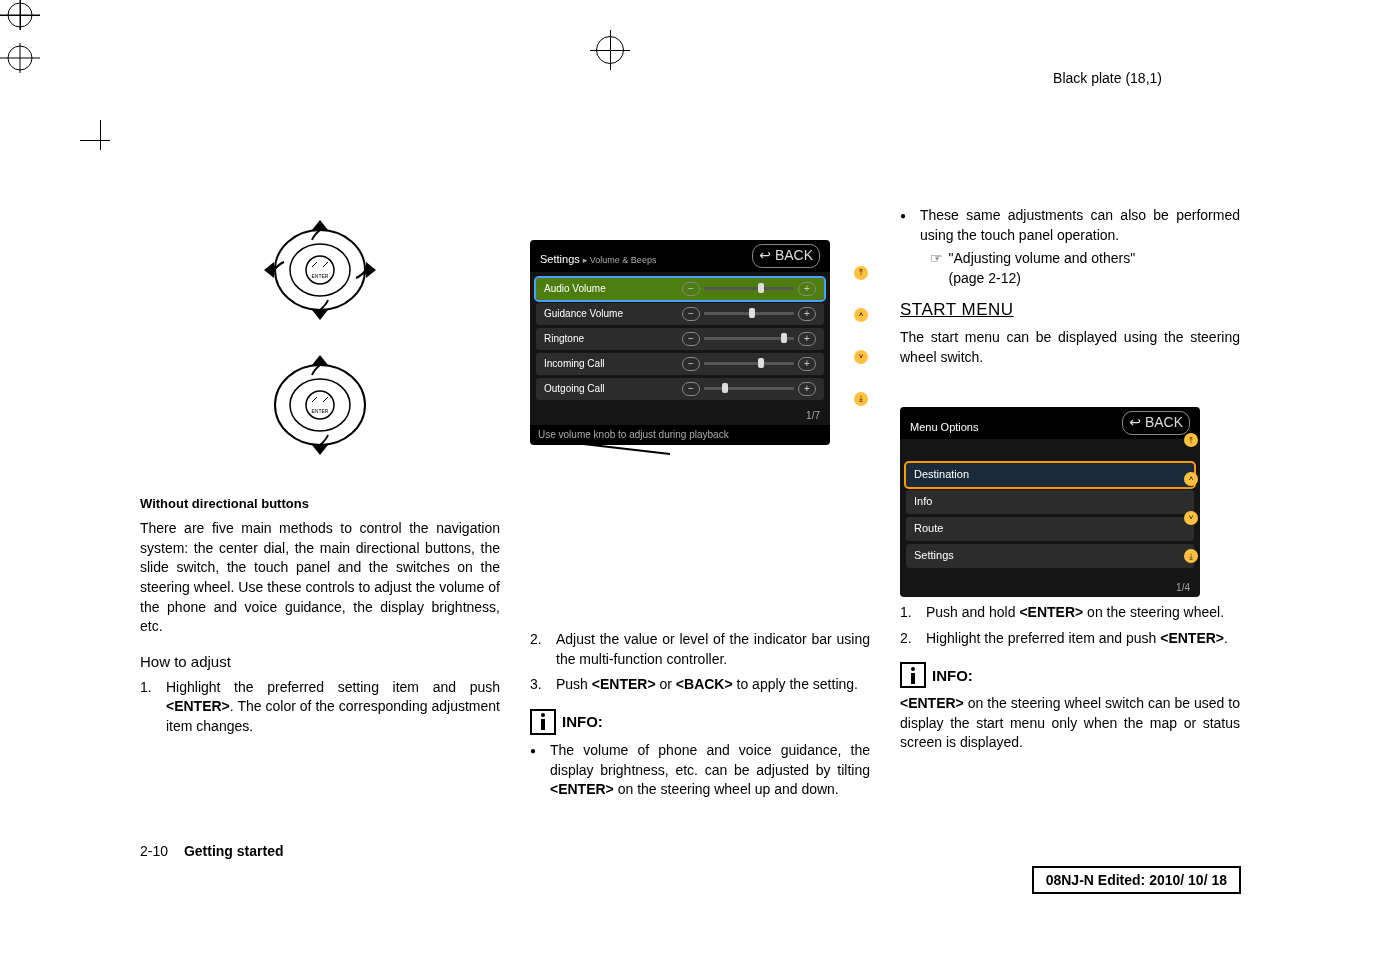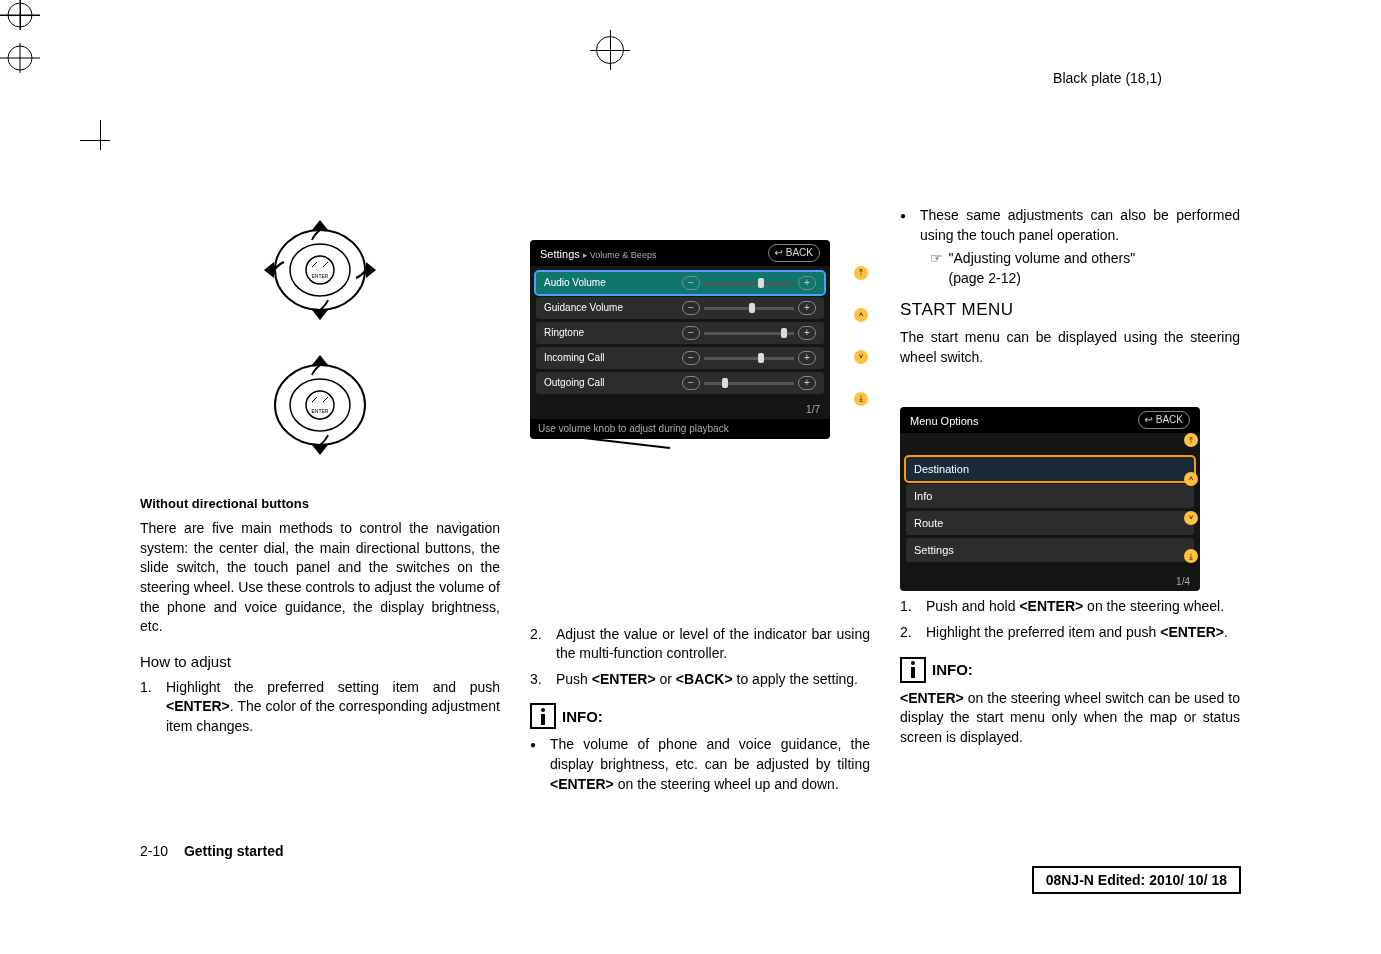--- a/index.html
+++ b/index.html
@@ -88,30 +88,30 @@
       background: #000;
       color: #fff;
       font-size: 11px;
       padding: 4px 10px;
       display: flex;
       justify-content: space-between;
       align-items: flex-end;
     }
     .ss-backbtn {
       border: 1px solid #888; border-radius: 10px;
-      font-size: 10px; padding: 1px 6px; color: #ddd;
+      font-size: 14px; padding: 1px 6px; color: #ddd;
     }
     .ss-body { background: #151515; padding: 6px; }
     .ss-row {
       display: flex; align-items: center;
       background: #2c2c2c; color: #fff;
       border-radius: 3px; margin-bottom: 3px;
       font-size: 10px; height: 22px; padding: 0 8px;
     }
-    .ss-row.highlight { outline: 2px solid #4aa0ff; background: #0f766e; }
+    .ss-row.highlight { outline: 2px solid #4aa0ff; background: #4d7c0f; }
     .ss-row.highlight2 { outline: 2px solid #ff9a00; }
     .ss-slider {
       flex: 1; display: flex; align-items: center; justify-content: flex-end;
       gap: 4px;
     }
     .ss-btn {
       width: 18px; height: 14px; border: 1px solid #888; border-radius: 8px;
       display: flex; align-items: center; justify-content: center;
       font-size: 10px; color: #ccc;
     }
@@ -157,21 +157,21 @@
       display: flex; flex-direction: column; align-items: center; justify-content: center;
       font-weight: bold; font-size: 16px;
     }
     .info-icon .dot { width: 4px; height: 4px; background: #000; border-radius: 50%; margin-bottom: 2px; }
     .info-icon .bar { width: 4px; height: 11px; background: #000; }
     .info-text { font-weight: bold; font-size: 15px; }
     .bullet-item { display: flex; gap: 8px; margin-top: 6px; text-align: justify; }
     .bullet-item .b { flex: 0 0 12px; font-size: 10px; padding-top: 3px; }
     .ref-line { display: flex; align-items: flex-start; gap: 6px; margin-top: 4px; padding-left: 30px; }
     .section-head {
-      font-size: 17px; margin-top: 10px; letter-spacing: 0.5px;
+      font-size: 17px; margin-top: 10px; letter-spacing: 0.5px; text-decoration: underline;
     }
     .menu-ss { margin-top: 10px; width: 300px; }
     .menu-ss .ss-row { height: 24px; font-size: 11px; }
     .menu-ss .ss-row.highlight2 { background: #1a2a3a; }
     .page-footer {
       position: absolute;
       bottom: 95px;
       left: 140px;
       font-size: 14px;
     }

